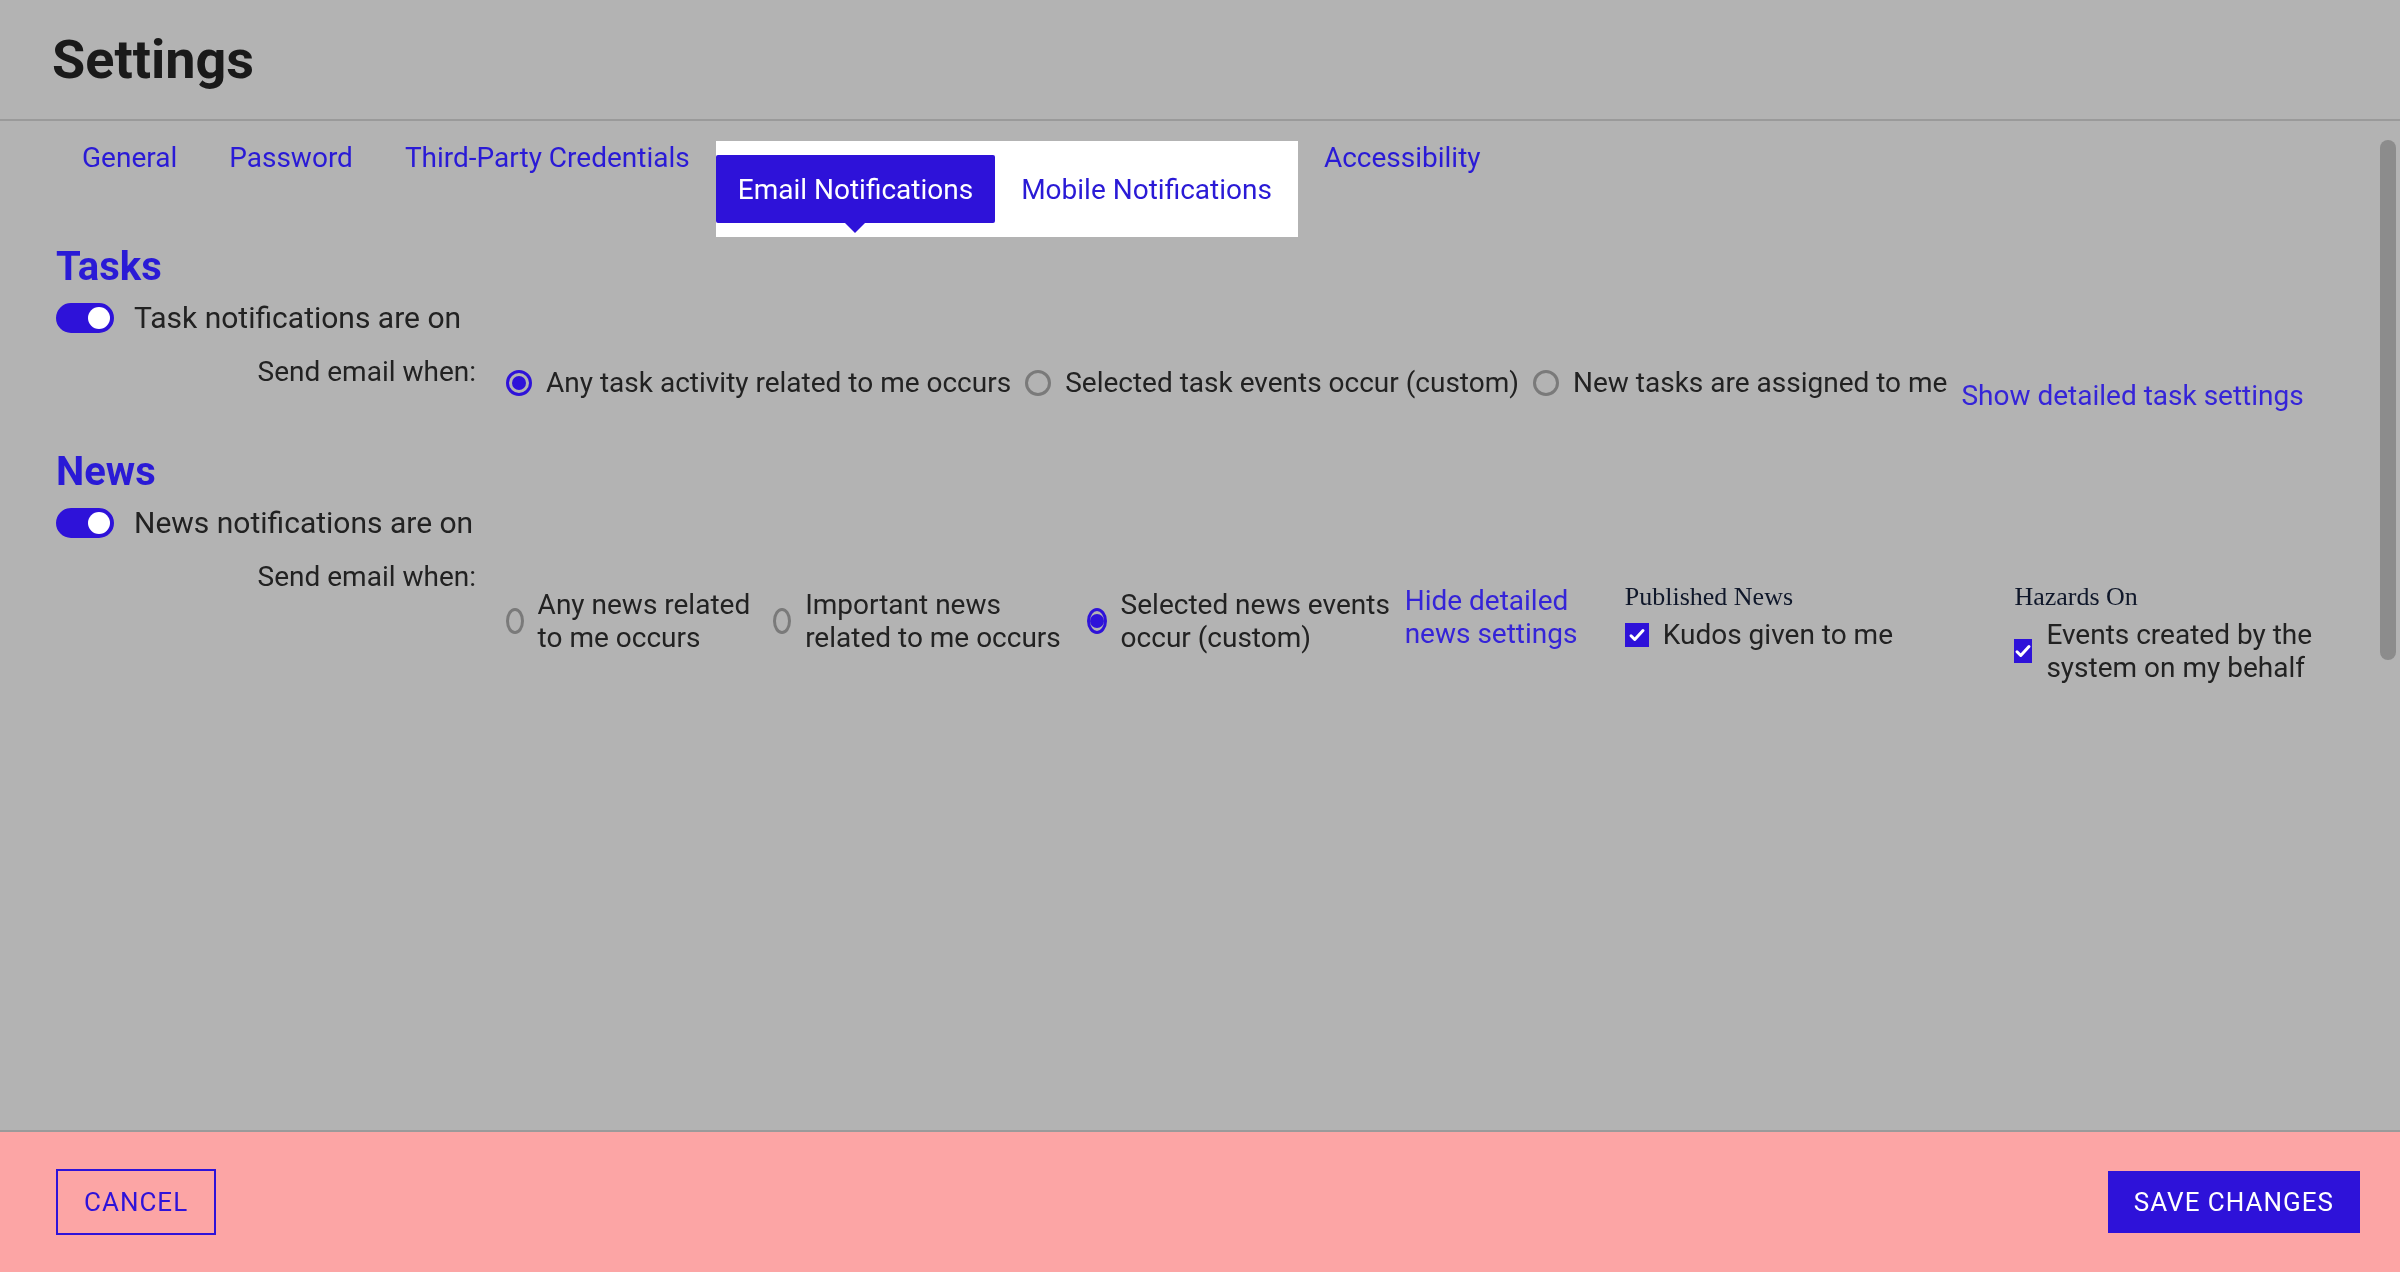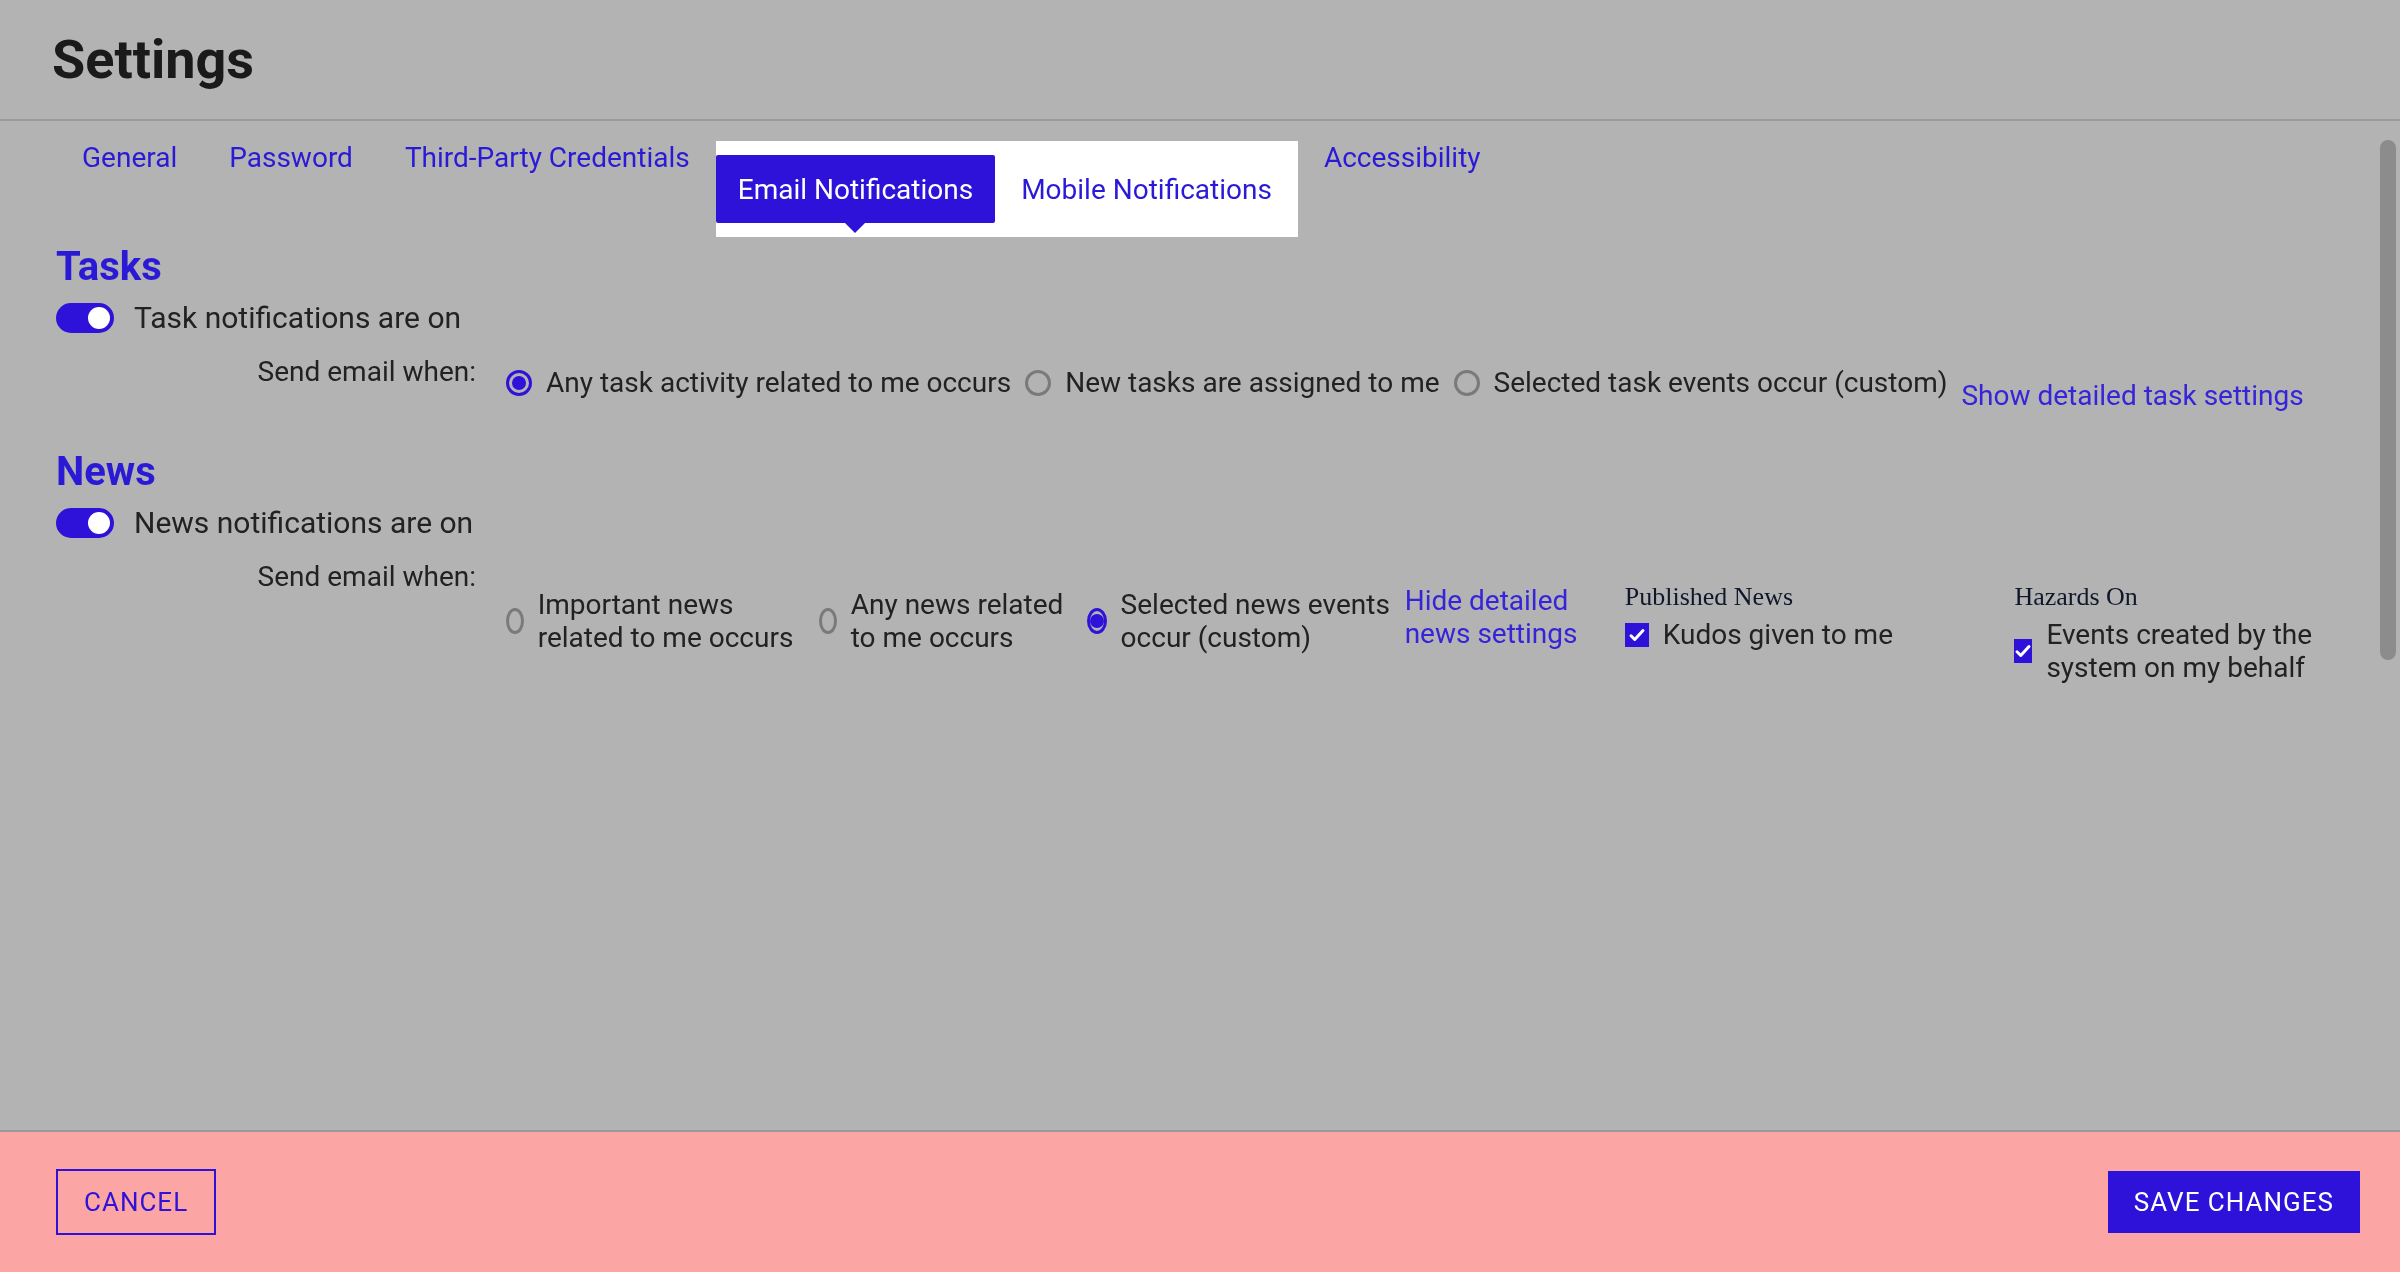--- a/index.html
+++ b/index.html
@@ -273,47 +273,47 @@
     <div class="form-label">Send email when:</div>
     <div class="options">
       <div class="radio-row">
         <span class="radio selected">
             <span class="dot"></span>
           </span>
         <span>Any task activity related to me occurs</span>
       </div>
       <div class="radio-row">
         <span class="radio"></span>
+        <span>Selected task events occur (custom)</span>
+      </div>
+      <div class="radio-row">
+        <span class="radio"></span>
         <span>New tasks are assigned to me</span>
-      </div>
-      <div class="radio-row">
-        <span class="radio"></span>
-        <span>Selected task events occur (custom)</span>
       </div>
       <div class="link">Show detailed task settings</div>
     </div>
   </div>
 
   <div class="section-title" style="margin-top:36px;">News</div>
   <div class="row">
     <div class="toggle">
         <div class="knob"></div>
       </div>
     <div class="toggle-label">News notifications are on</div>
   </div>
   <div class="form-block">
     <div class="form-label">Send email when:</div>
     <div class="options">
       <div class="radio-row">
         <span class="radio"></span>
+        <span>Any news related to me occurs</span>
+      </div>
+      <div class="radio-row">
+        <span class="radio"></span>
         <span>Important news related to me occurs</span>
-      </div>
-      <div class="radio-row">
-        <span class="radio"></span>
-        <span>Any news related to me occurs</span>
       </div>
       <div class="radio-row">
         <span class="radio selected">
             <span class="dot"></span>
           </span>
         <span>Selected news events occur (custom)</span>
       </div>
       <div class="link">Hide detailed news settings</div>
 
       <div class="detail-cols">

